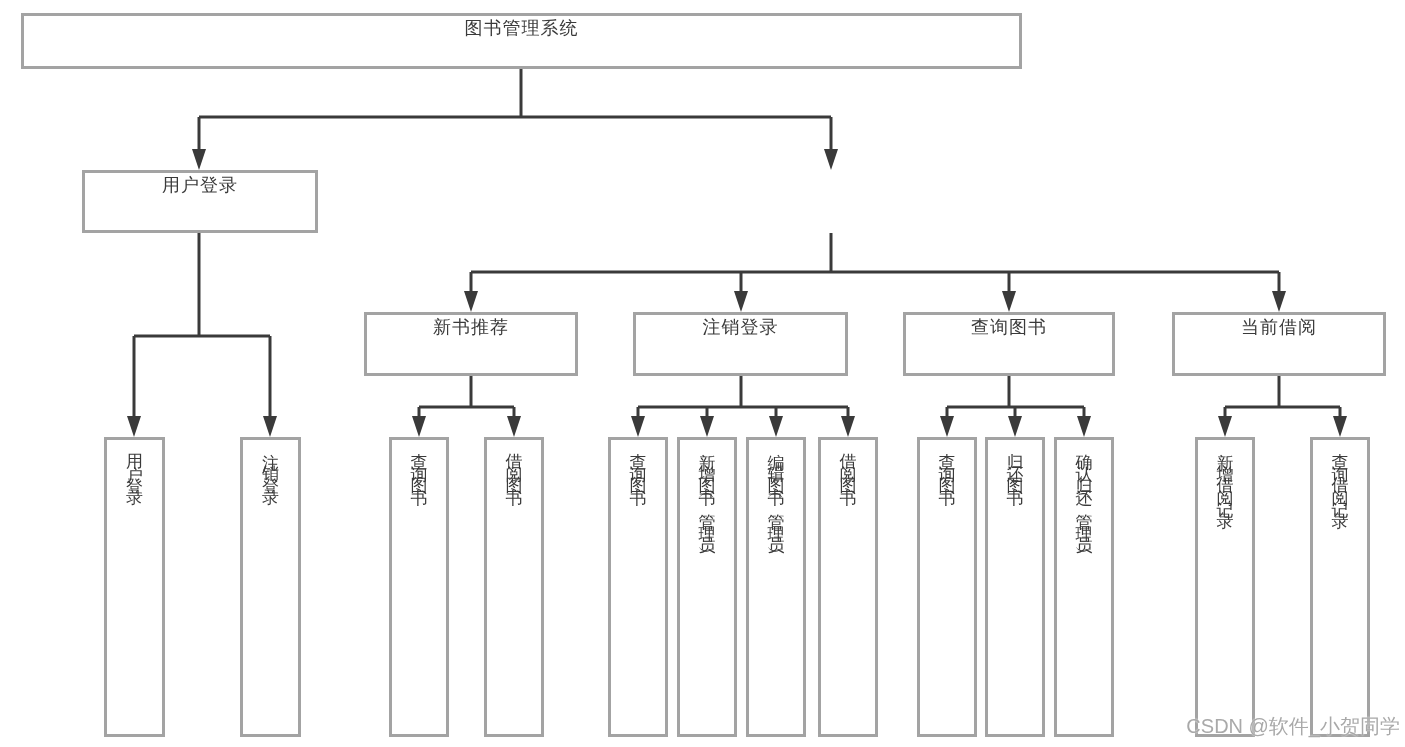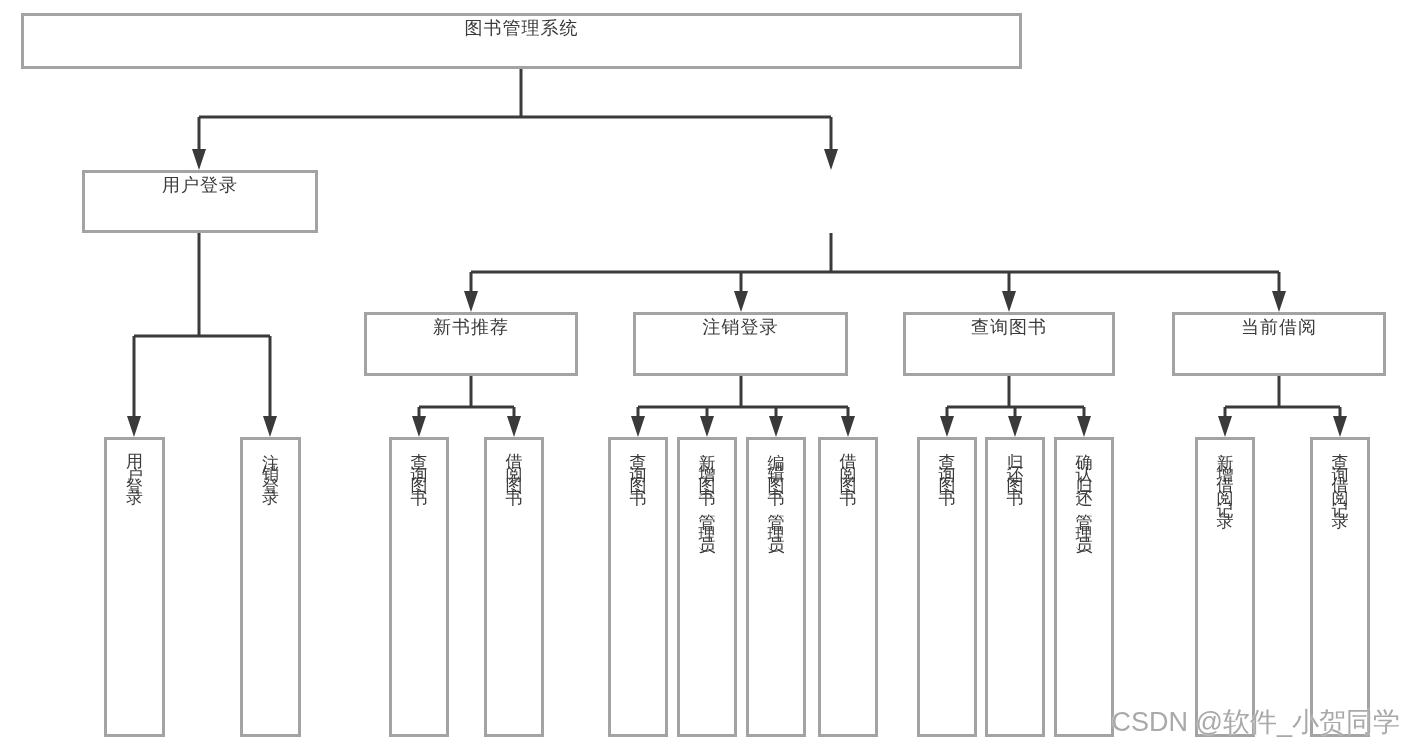--- a/index.html
+++ b/index.html
@@ -35,21 +35,21 @@
     writing-mode: vertical-rl;
     font-size: 17px;
     letter-spacing: 12px;
     line-height: 1;
     white-space: nowrap;
   }
   .watermark {
     position: absolute;
     right: 5px;
     bottom: 7px;
-    font-size: 27px;
+    font-size: 20px;
     color: #a9a9a9;
     text-shadow: 0 0 2px #ffffff;
     z-index: 5;
     white-space: nowrap;
   }
 </style>
 </head>
 <body>
 
 <div class="canvas">

